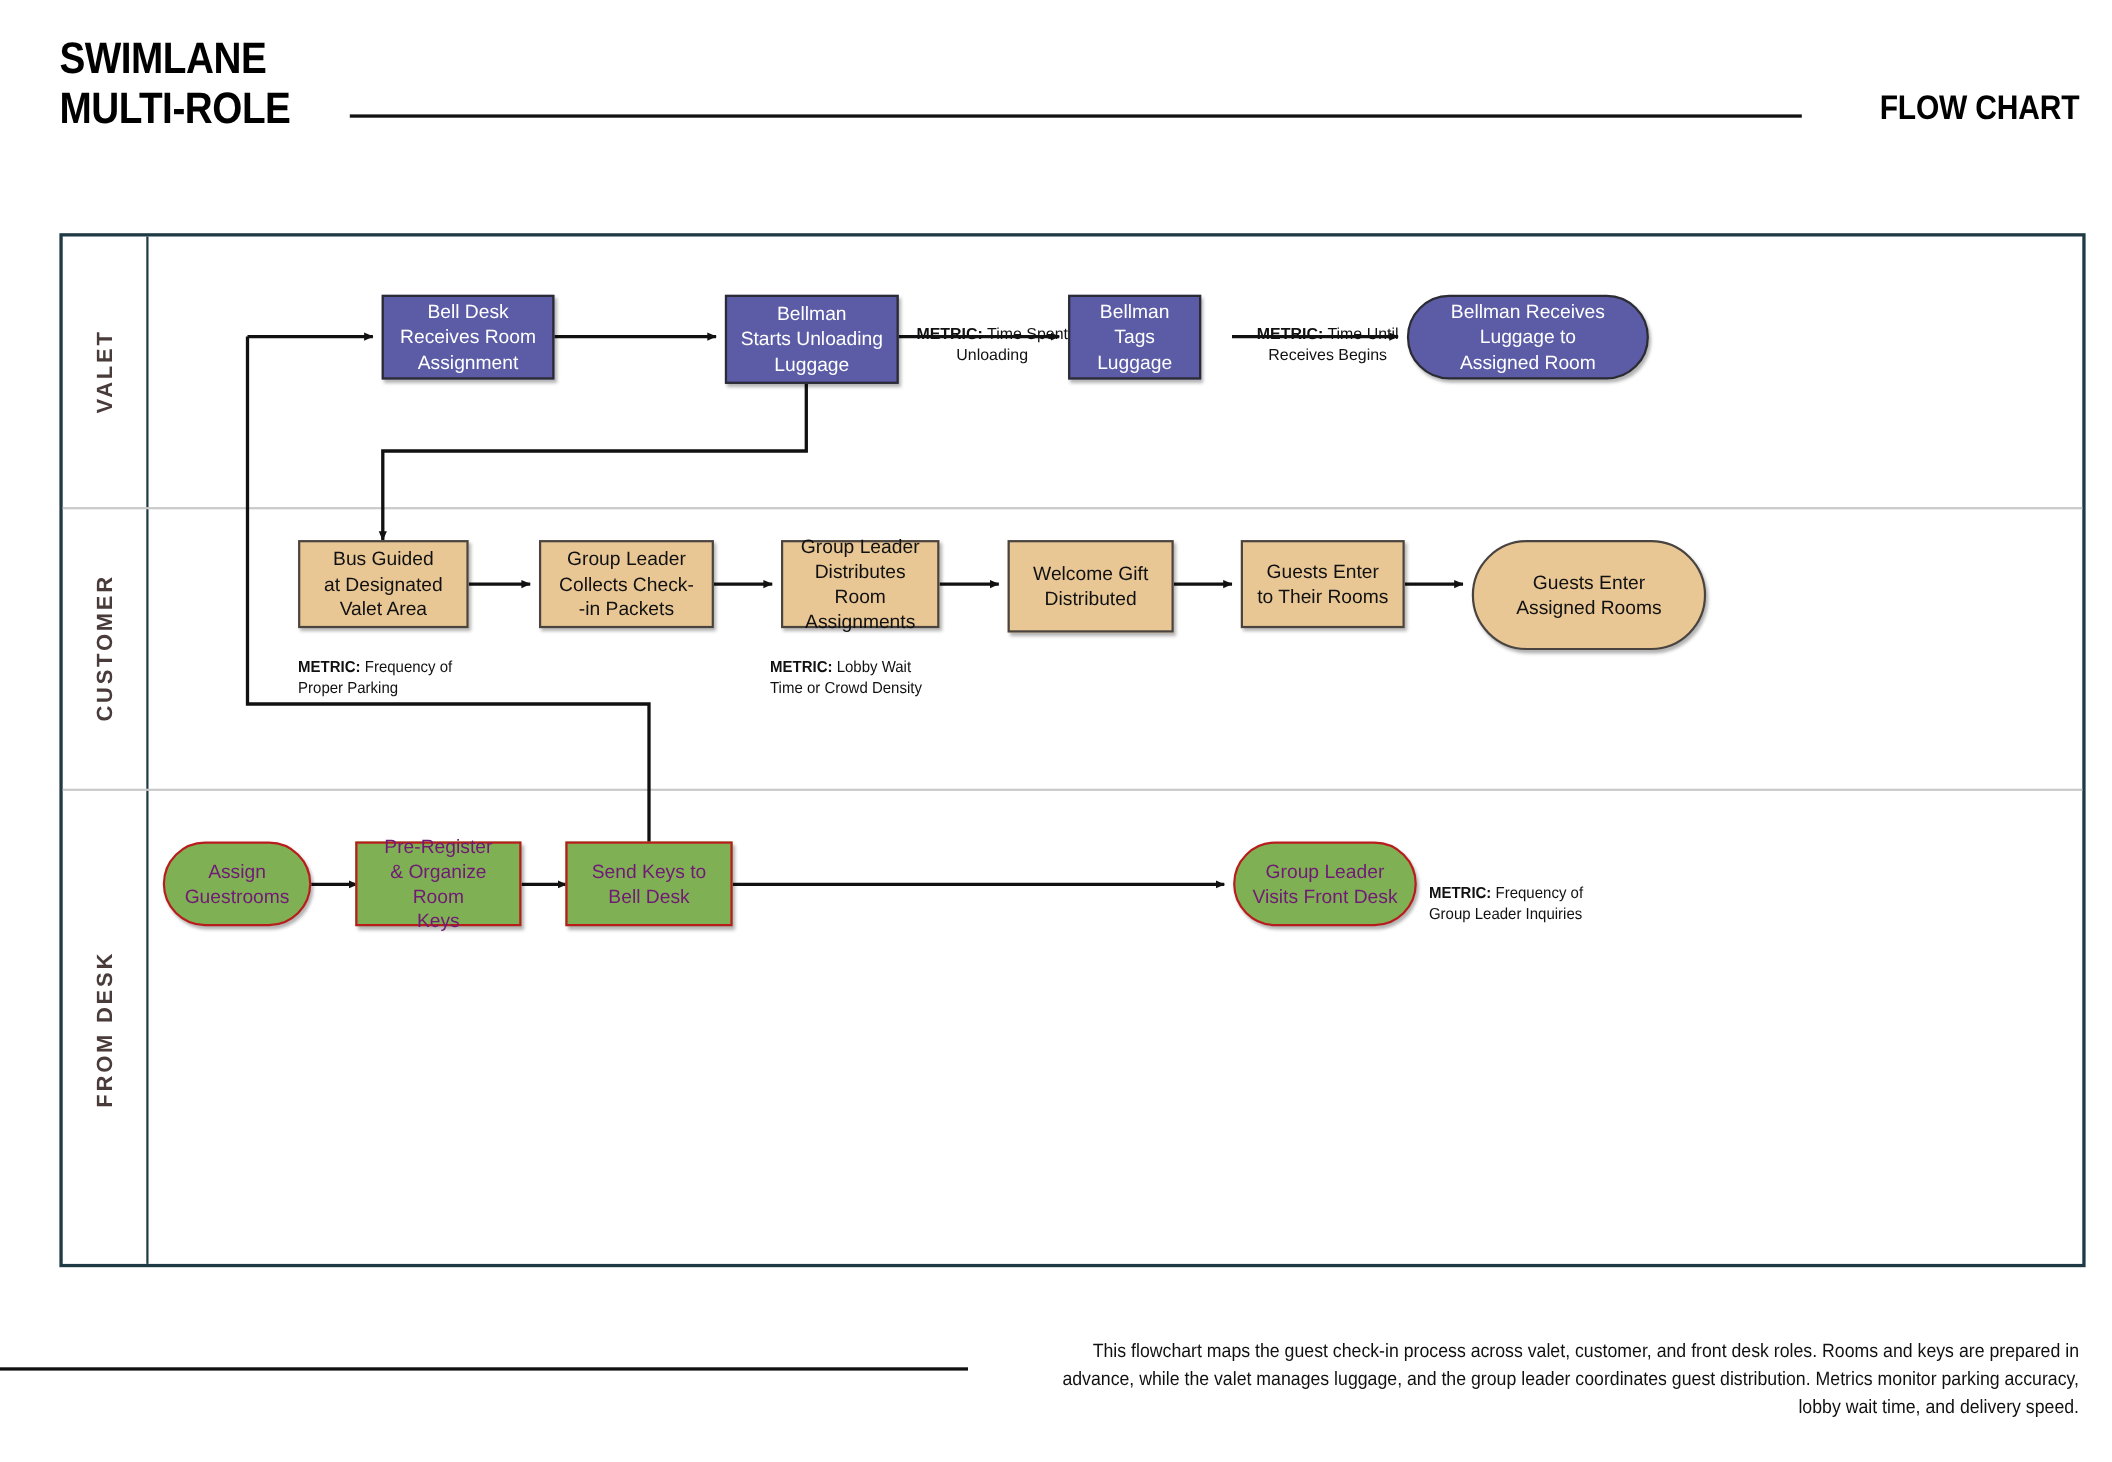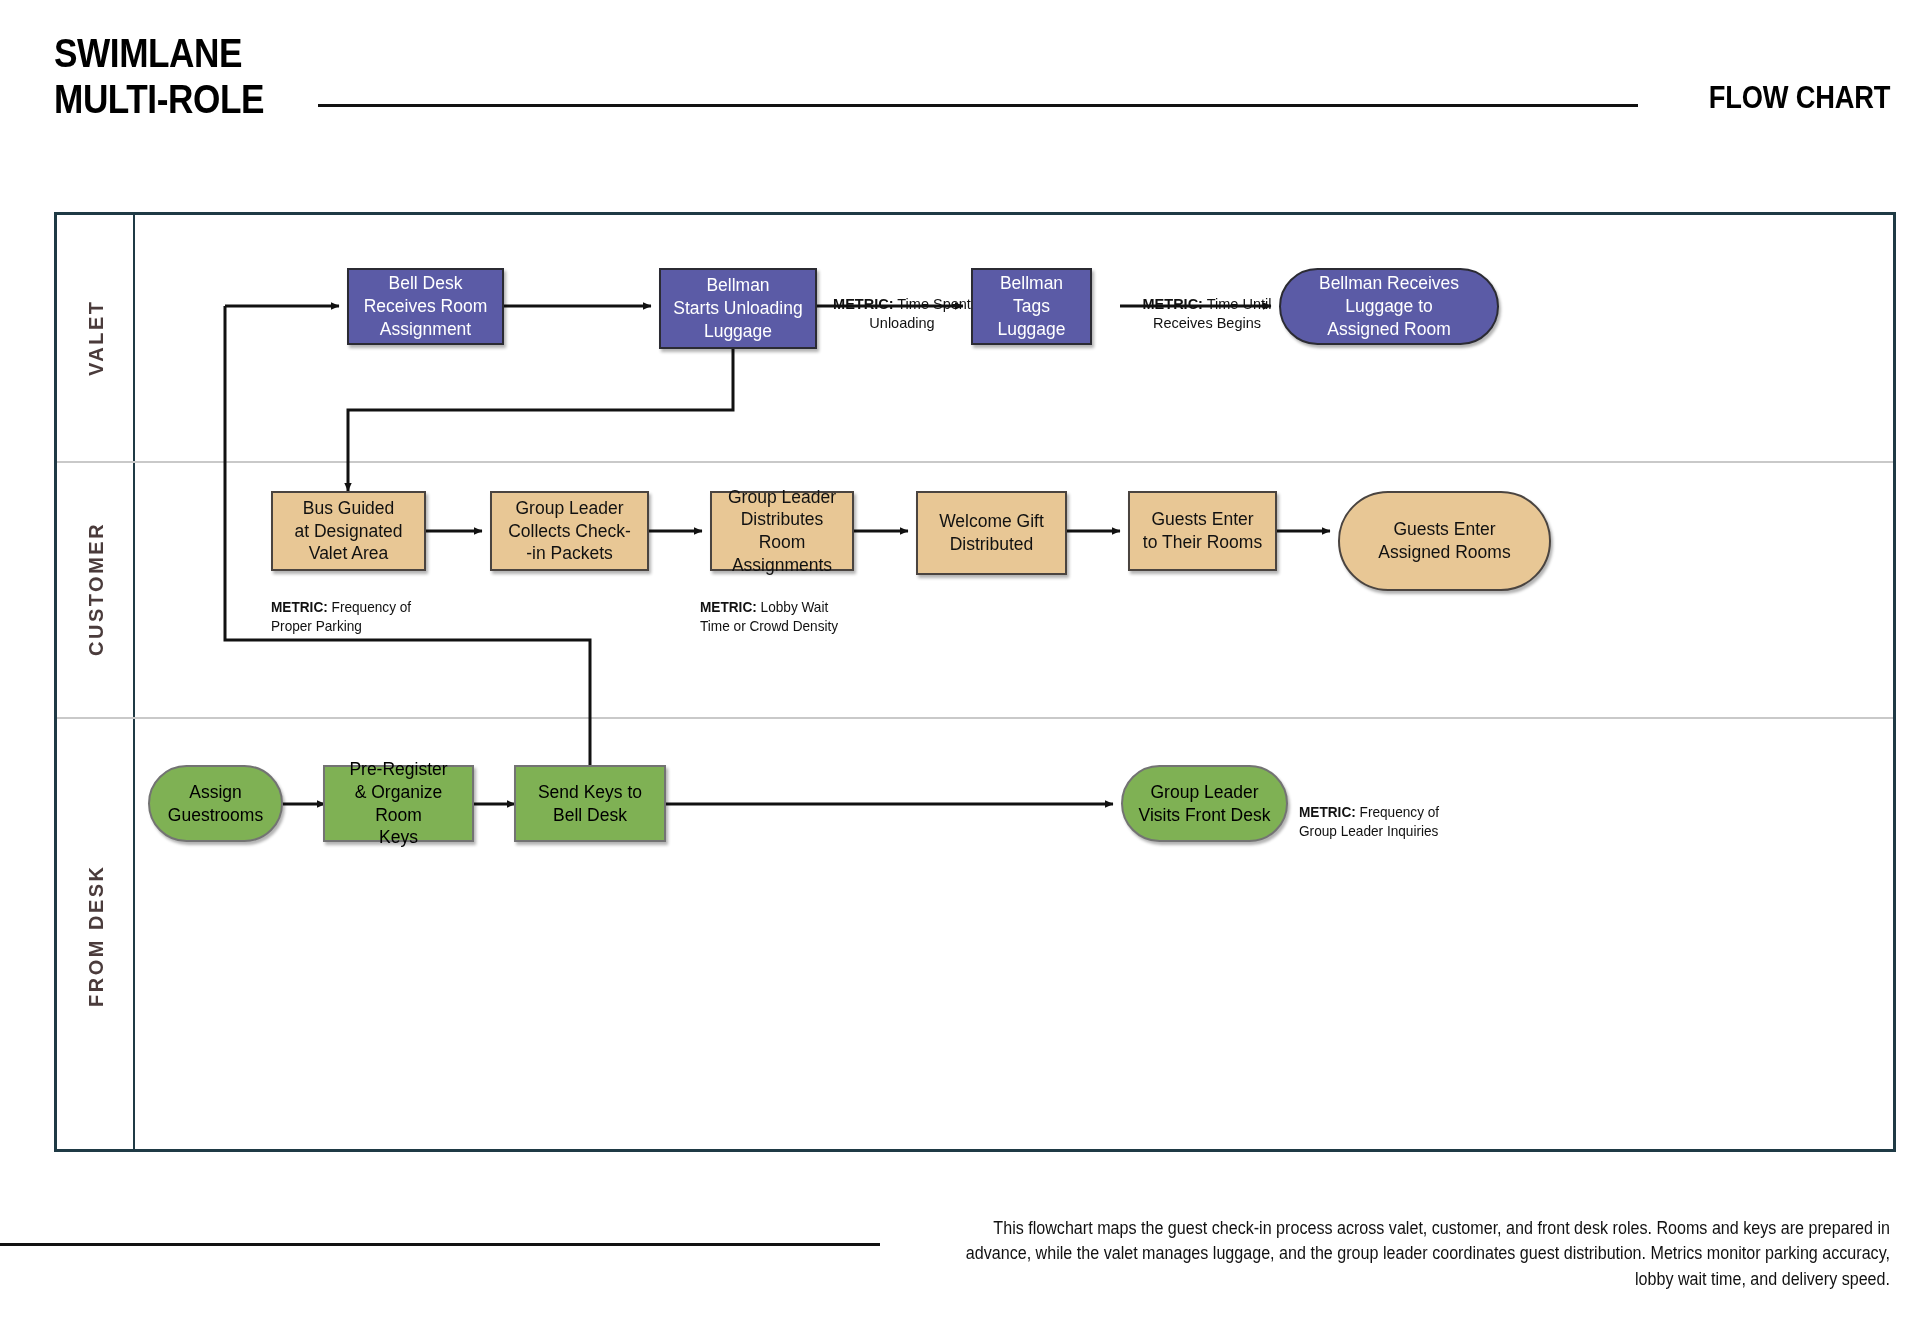--- a/index.html
+++ b/index.html
@@ -64,21 +64,21 @@
     position: absolute;
     display: flex; align-items: center; justify-content: center;
     text-align: center;
     font-size: 17.5px; line-height: 1.3;
     padding: 4px 8px;
     box-shadow: 2px 3px 3px rgba(0,0,0,0.30);
   }
   .node span { display: block; white-space: pre-line; }
   .n-purple { background: #5B5BA6; border: 2px solid #2b2b33; color: #ffffff; }
   .n-tan    { background: #E8C795; border: 2px solid #4a4440; color: #111111; }
-  .n-green  { background: #7FB154; border: 2px solid #737373; color: #000000; }
+  .n-green  { background: #7FB154; border: 2px solid #b91c1c; color: #701a75; }
   .pill { border-radius: 999px; }
 
   
   .metric {
     position: absolute;
     font-size: 14.5px; line-height: 1.35; color: #111;
     white-space: pre-line;
     transform: scaleX(0.94); transform-origin: left top;
   }
   .metric.center { text-align: center; transform: none; }

